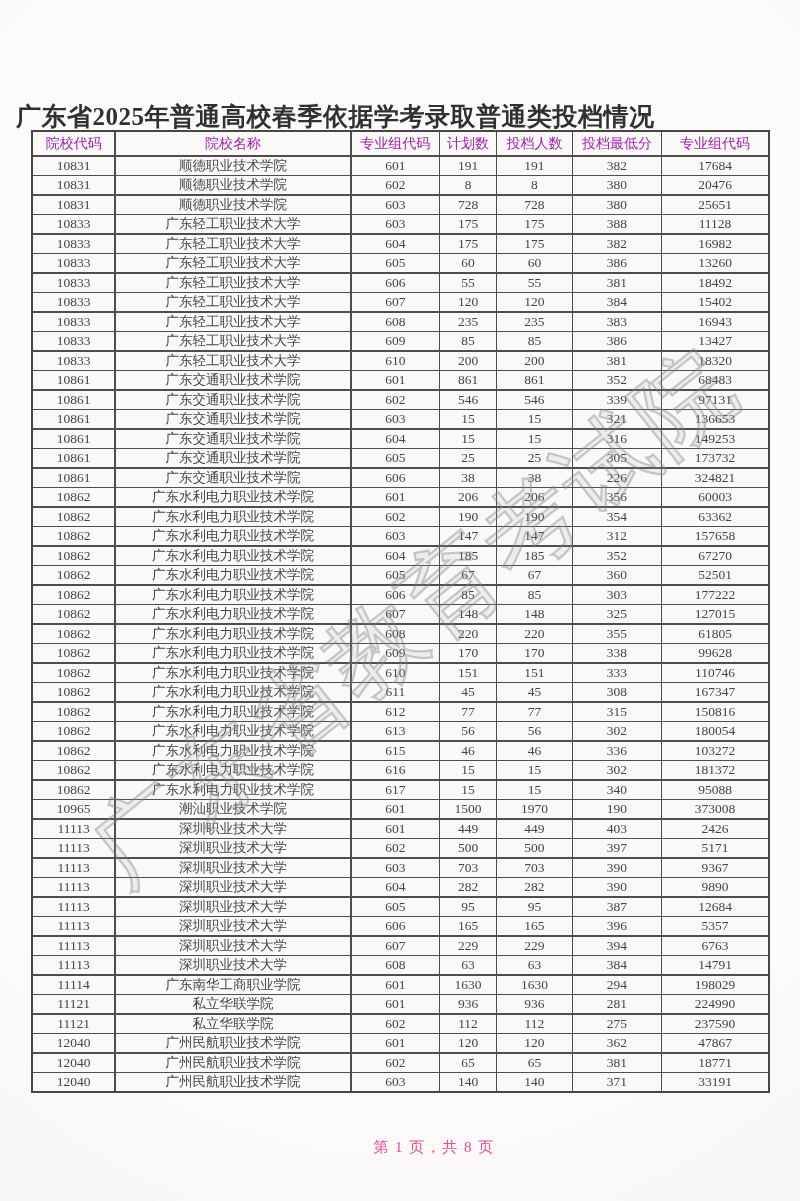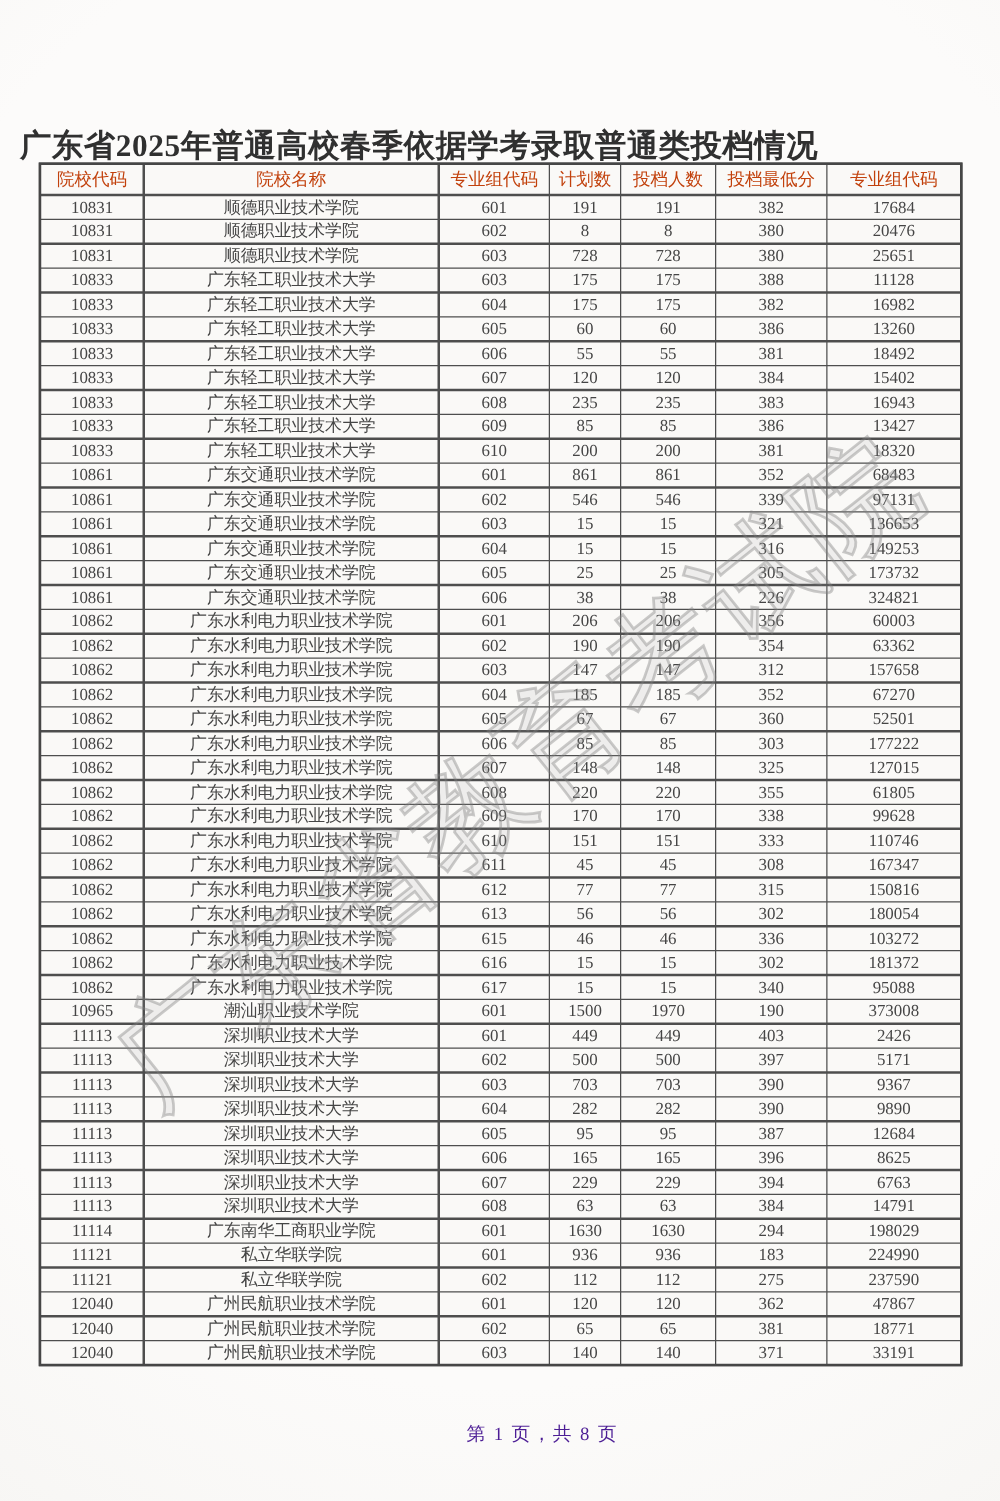--- a/index.html
+++ b/index.html
@@ -33,40 +33,40 @@
   .cell {
     background: #faf9f7;
     display: flex; align-items: center; justify-content: center;
     font-size: 13.5px;
     color: #454545;
     white-space: nowrap;
     overflow: hidden;
   }
   .head-cell {
     font-size: 14px;
-    color: #c2410c;
+    color: #a21caf;
     background: #faf9f7;
   }
   .watermark {
     position: absolute; left: 415px; top: 618px;
     transform: translate(-50%, -50%) rotate(-38.5deg);
     font-size: 95px;
     letter-spacing: 4px;
     white-space: nowrap;
     color: rgba(160,160,160,0.13);
     -webkit-text-stroke: 2.2px rgba(128,128,128,0.40);
     z-index: 3;
     pointer-events: none;
   }
   .footer {
     position: absolute; top: 1138px; left: 0; width: 100%;
     text-align: center;
     text-indent: 68px;
     font-size: 15px;
-    color: #4c1d95;
+    color: #ec4899;
     letter-spacing: 1.5px;
   }
 </style>
 </head>
 <body>
 
 <div>
 
   <div class="watermark">广东省教育考试院</div>
 
@@ -107,25 +107,25 @@
       <div class="row"><div class="cell">10862</div><div class="cell">广东水利电力职业技术学院</div><div class="cell">613</div><div class="cell">56</div><div class="cell">56</div><div class="cell">302</div><div class="cell">180054</div></div>
       <div class="row"><div class="cell">10862</div><div class="cell">广东水利电力职业技术学院</div><div class="cell">615</div><div class="cell">46</div><div class="cell">46</div><div class="cell">336</div><div class="cell">103272</div></div>
       <div class="row"><div class="cell">10862</div><div class="cell">广东水利电力职业技术学院</div><div class="cell">616</div><div class="cell">15</div><div class="cell">15</div><div class="cell">302</div><div class="cell">181372</div></div>
       <div class="row"><div class="cell">10862</div><div class="cell">广东水利电力职业技术学院</div><div class="cell">617</div><div class="cell">15</div><div class="cell">15</div><div class="cell">340</div><div class="cell">95088</div></div>
       <div class="row"><div class="cell">10965</div><div class="cell">潮汕职业技术学院</div><div class="cell">601</div><div class="cell">1500</div><div class="cell">1970</div><div class="cell">190</div><div class="cell">373008</div></div>
       <div class="row"><div class="cell">11113</div><div class="cell">深圳职业技术大学</div><div class="cell">601</div><div class="cell">449</div><div class="cell">449</div><div class="cell">403</div><div class="cell">2426</div></div>
       <div class="row"><div class="cell">11113</div><div class="cell">深圳职业技术大学</div><div class="cell">602</div><div class="cell">500</div><div class="cell">500</div><div class="cell">397</div><div class="cell">5171</div></div>
       <div class="row"><div class="cell">11113</div><div class="cell">深圳职业技术大学</div><div class="cell">603</div><div class="cell">703</div><div class="cell">703</div><div class="cell">390</div><div class="cell">9367</div></div>
       <div class="row"><div class="cell">11113</div><div class="cell">深圳职业技术大学</div><div class="cell">604</div><div class="cell">282</div><div class="cell">282</div><div class="cell">390</div><div class="cell">9890</div></div>
       <div class="row"><div class="cell">11113</div><div class="cell">深圳职业技术大学</div><div class="cell">605</div><div class="cell">95</div><div class="cell">95</div><div class="cell">387</div><div class="cell">12684</div></div>
-      <div class="row"><div class="cell">11113</div><div class="cell">深圳职业技术大学</div><div class="cell">606</div><div class="cell">165</div><div class="cell">165</div><div class="cell">396</div><div class="cell">8625</div></div>
+      <div class="row"><div class="cell">11113</div><div class="cell">深圳职业技术大学</div><div class="cell">606</div><div class="cell">165</div><div class="cell">165</div><div class="cell">396</div><div class="cell">5357</div></div>
       <div class="row"><div class="cell">11113</div><div class="cell">深圳职业技术大学</div><div class="cell">607</div><div class="cell">229</div><div class="cell">229</div><div class="cell">394</div><div class="cell">6763</div></div>
       <div class="row"><div class="cell">11113</div><div class="cell">深圳职业技术大学</div><div class="cell">608</div><div class="cell">63</div><div class="cell">63</div><div class="cell">384</div><div class="cell">14791</div></div>
       <div class="row"><div class="cell">11114</div><div class="cell">广东南华工商职业学院</div><div class="cell">601</div><div class="cell">1630</div><div class="cell">1630</div><div class="cell">294</div><div class="cell">198029</div></div>
-      <div class="row"><div class="cell">11121</div><div class="cell">私立华联学院</div><div class="cell">601</div><div class="cell">936</div><div class="cell">936</div><div class="cell">183</div><div class="cell">224990</div></div>
+      <div class="row"><div class="cell">11121</div><div class="cell">私立华联学院</div><div class="cell">601</div><div class="cell">936</div><div class="cell">936</div><div class="cell">281</div><div class="cell">224990</div></div>
       <div class="row"><div class="cell">11121</div><div class="cell">私立华联学院</div><div class="cell">602</div><div class="cell">112</div><div class="cell">112</div><div class="cell">275</div><div class="cell">237590</div></div>
       <div class="row"><div class="cell">12040</div><div class="cell">广州民航职业技术学院</div><div class="cell">601</div><div class="cell">120</div><div class="cell">120</div><div class="cell">362</div><div class="cell">47867</div></div>
       <div class="row"><div class="cell">12040</div><div class="cell">广州民航职业技术学院</div><div class="cell">602</div><div class="cell">65</div><div class="cell">65</div><div class="cell">381</div><div class="cell">18771</div></div>
       <div class="row"><div class="cell">12040</div><div class="cell">广州民航职业技术学院</div><div class="cell">603</div><div class="cell">140</div><div class="cell">140</div><div class="cell">371</div><div class="cell">33191</div></div>
     </div>
 
   <div class="footer">第 1 页，共 8 页</div>
 
 </div>
 

